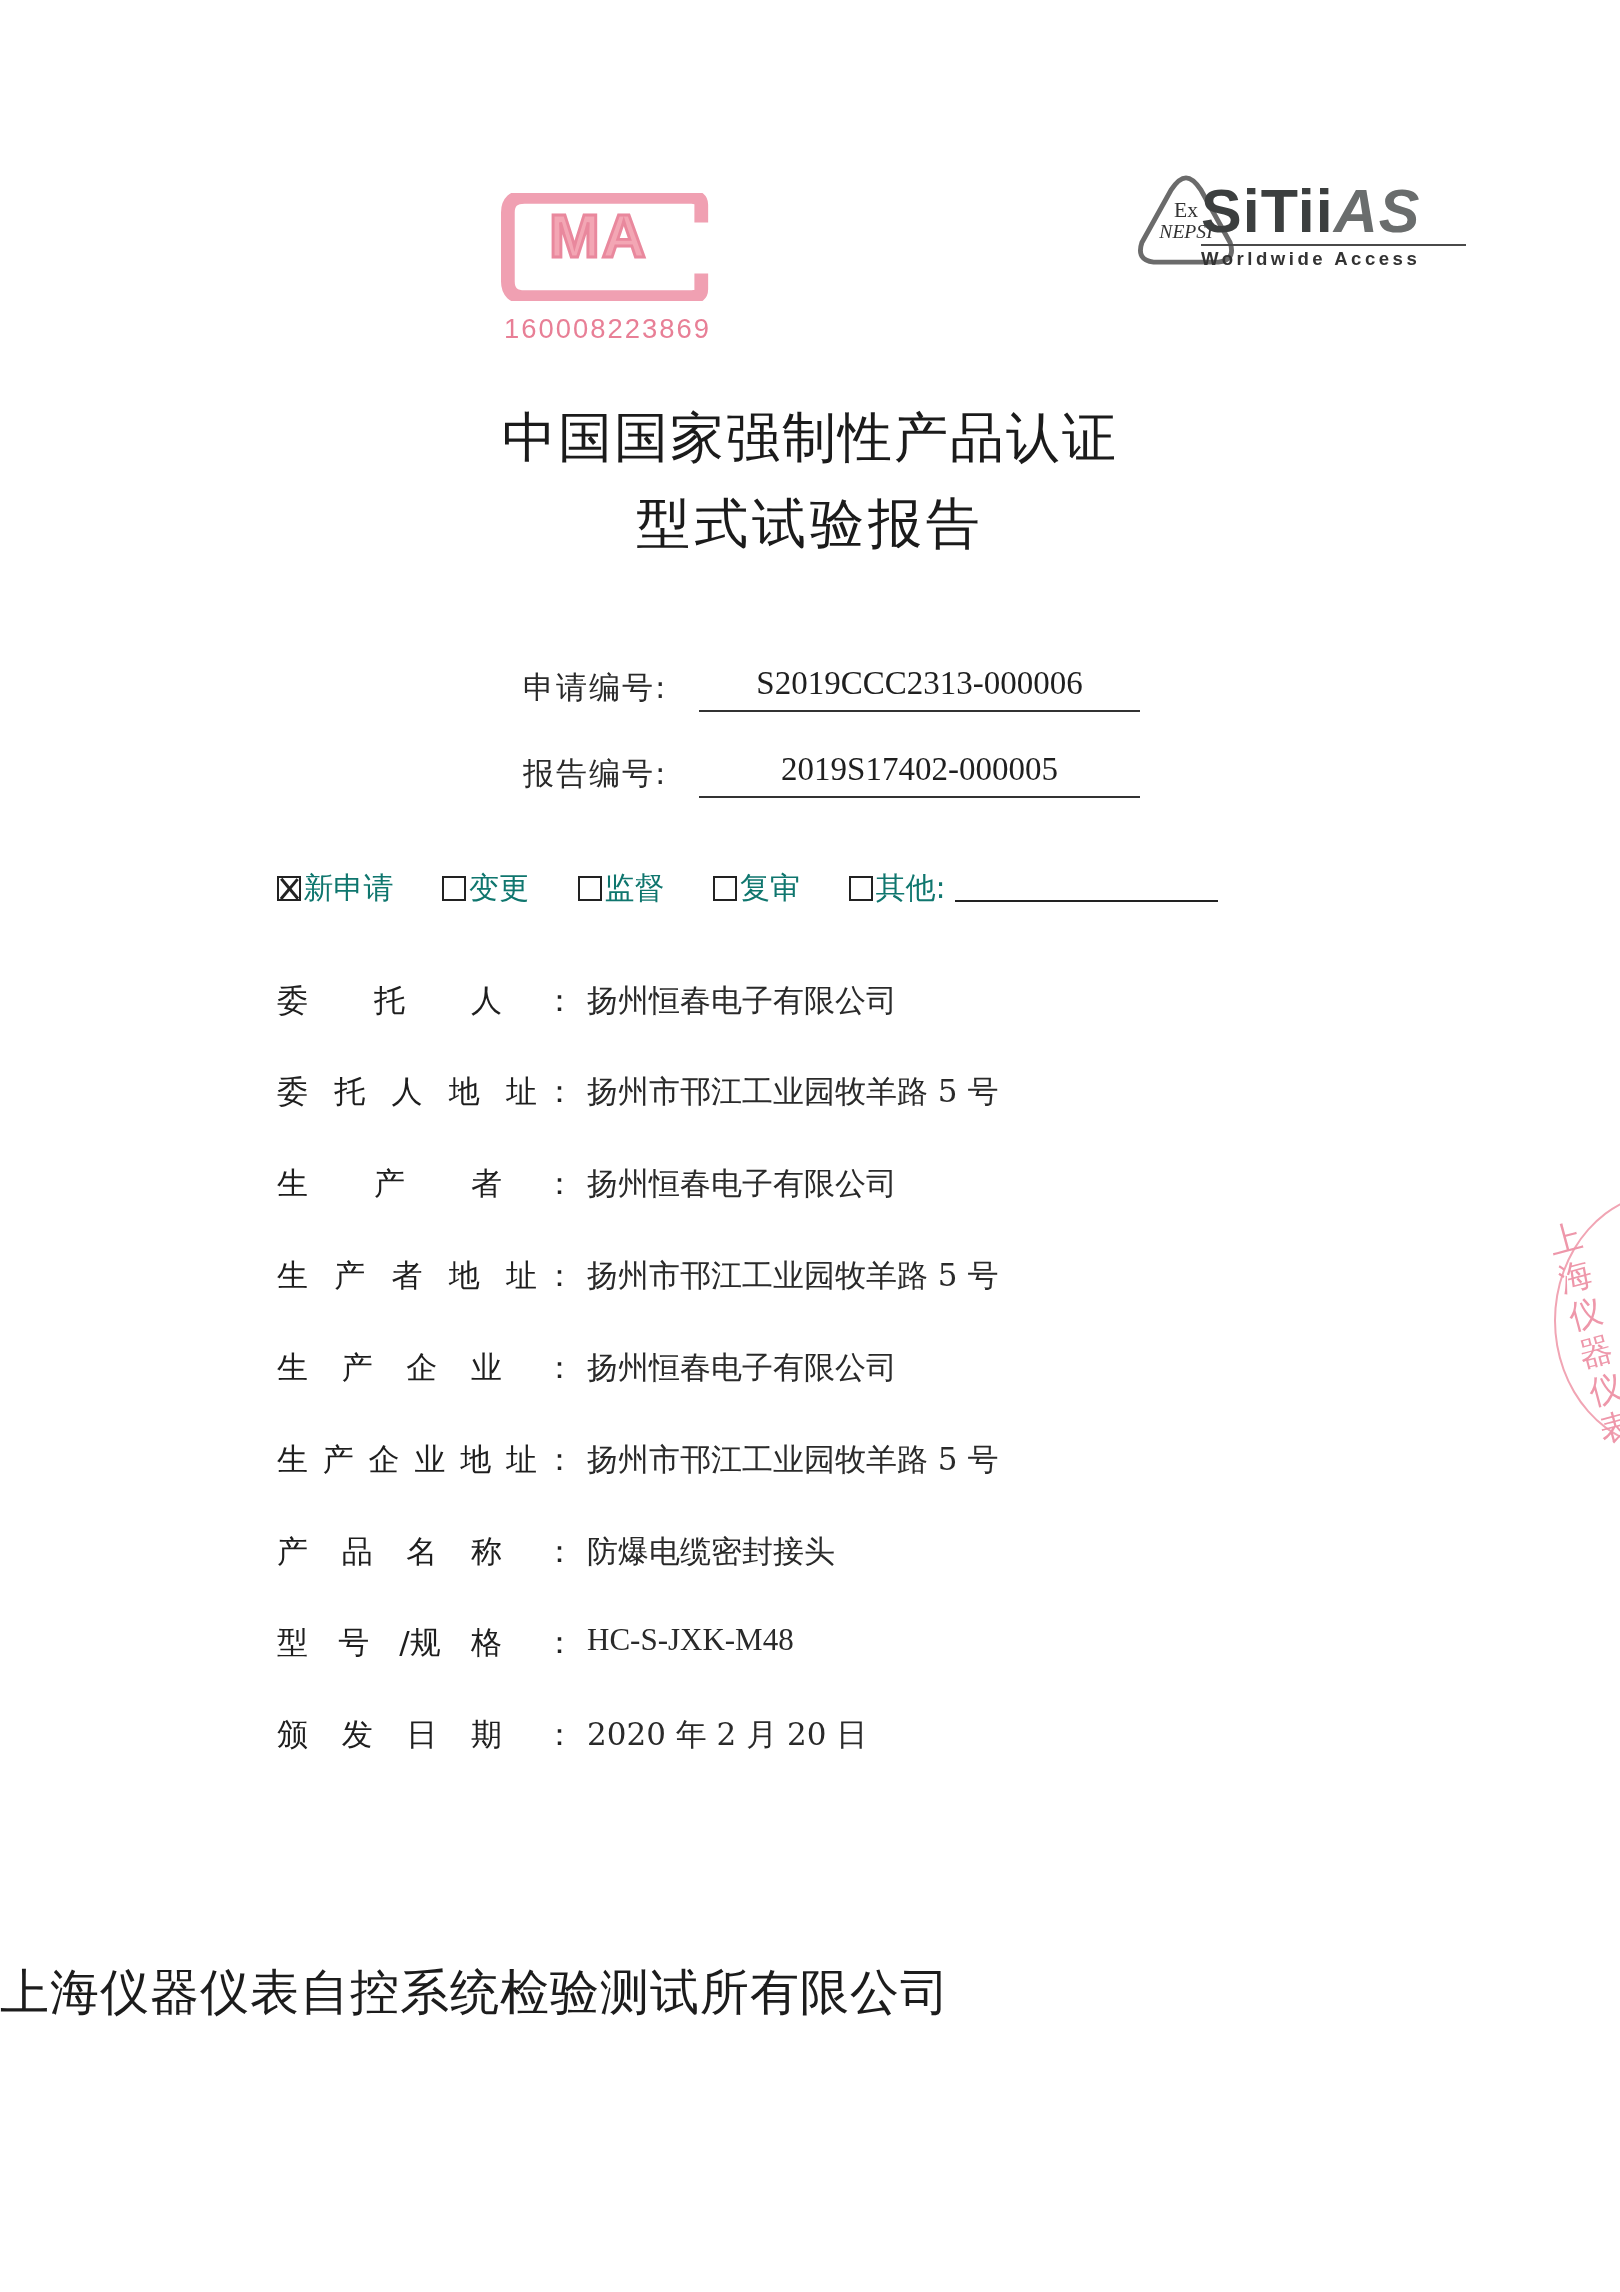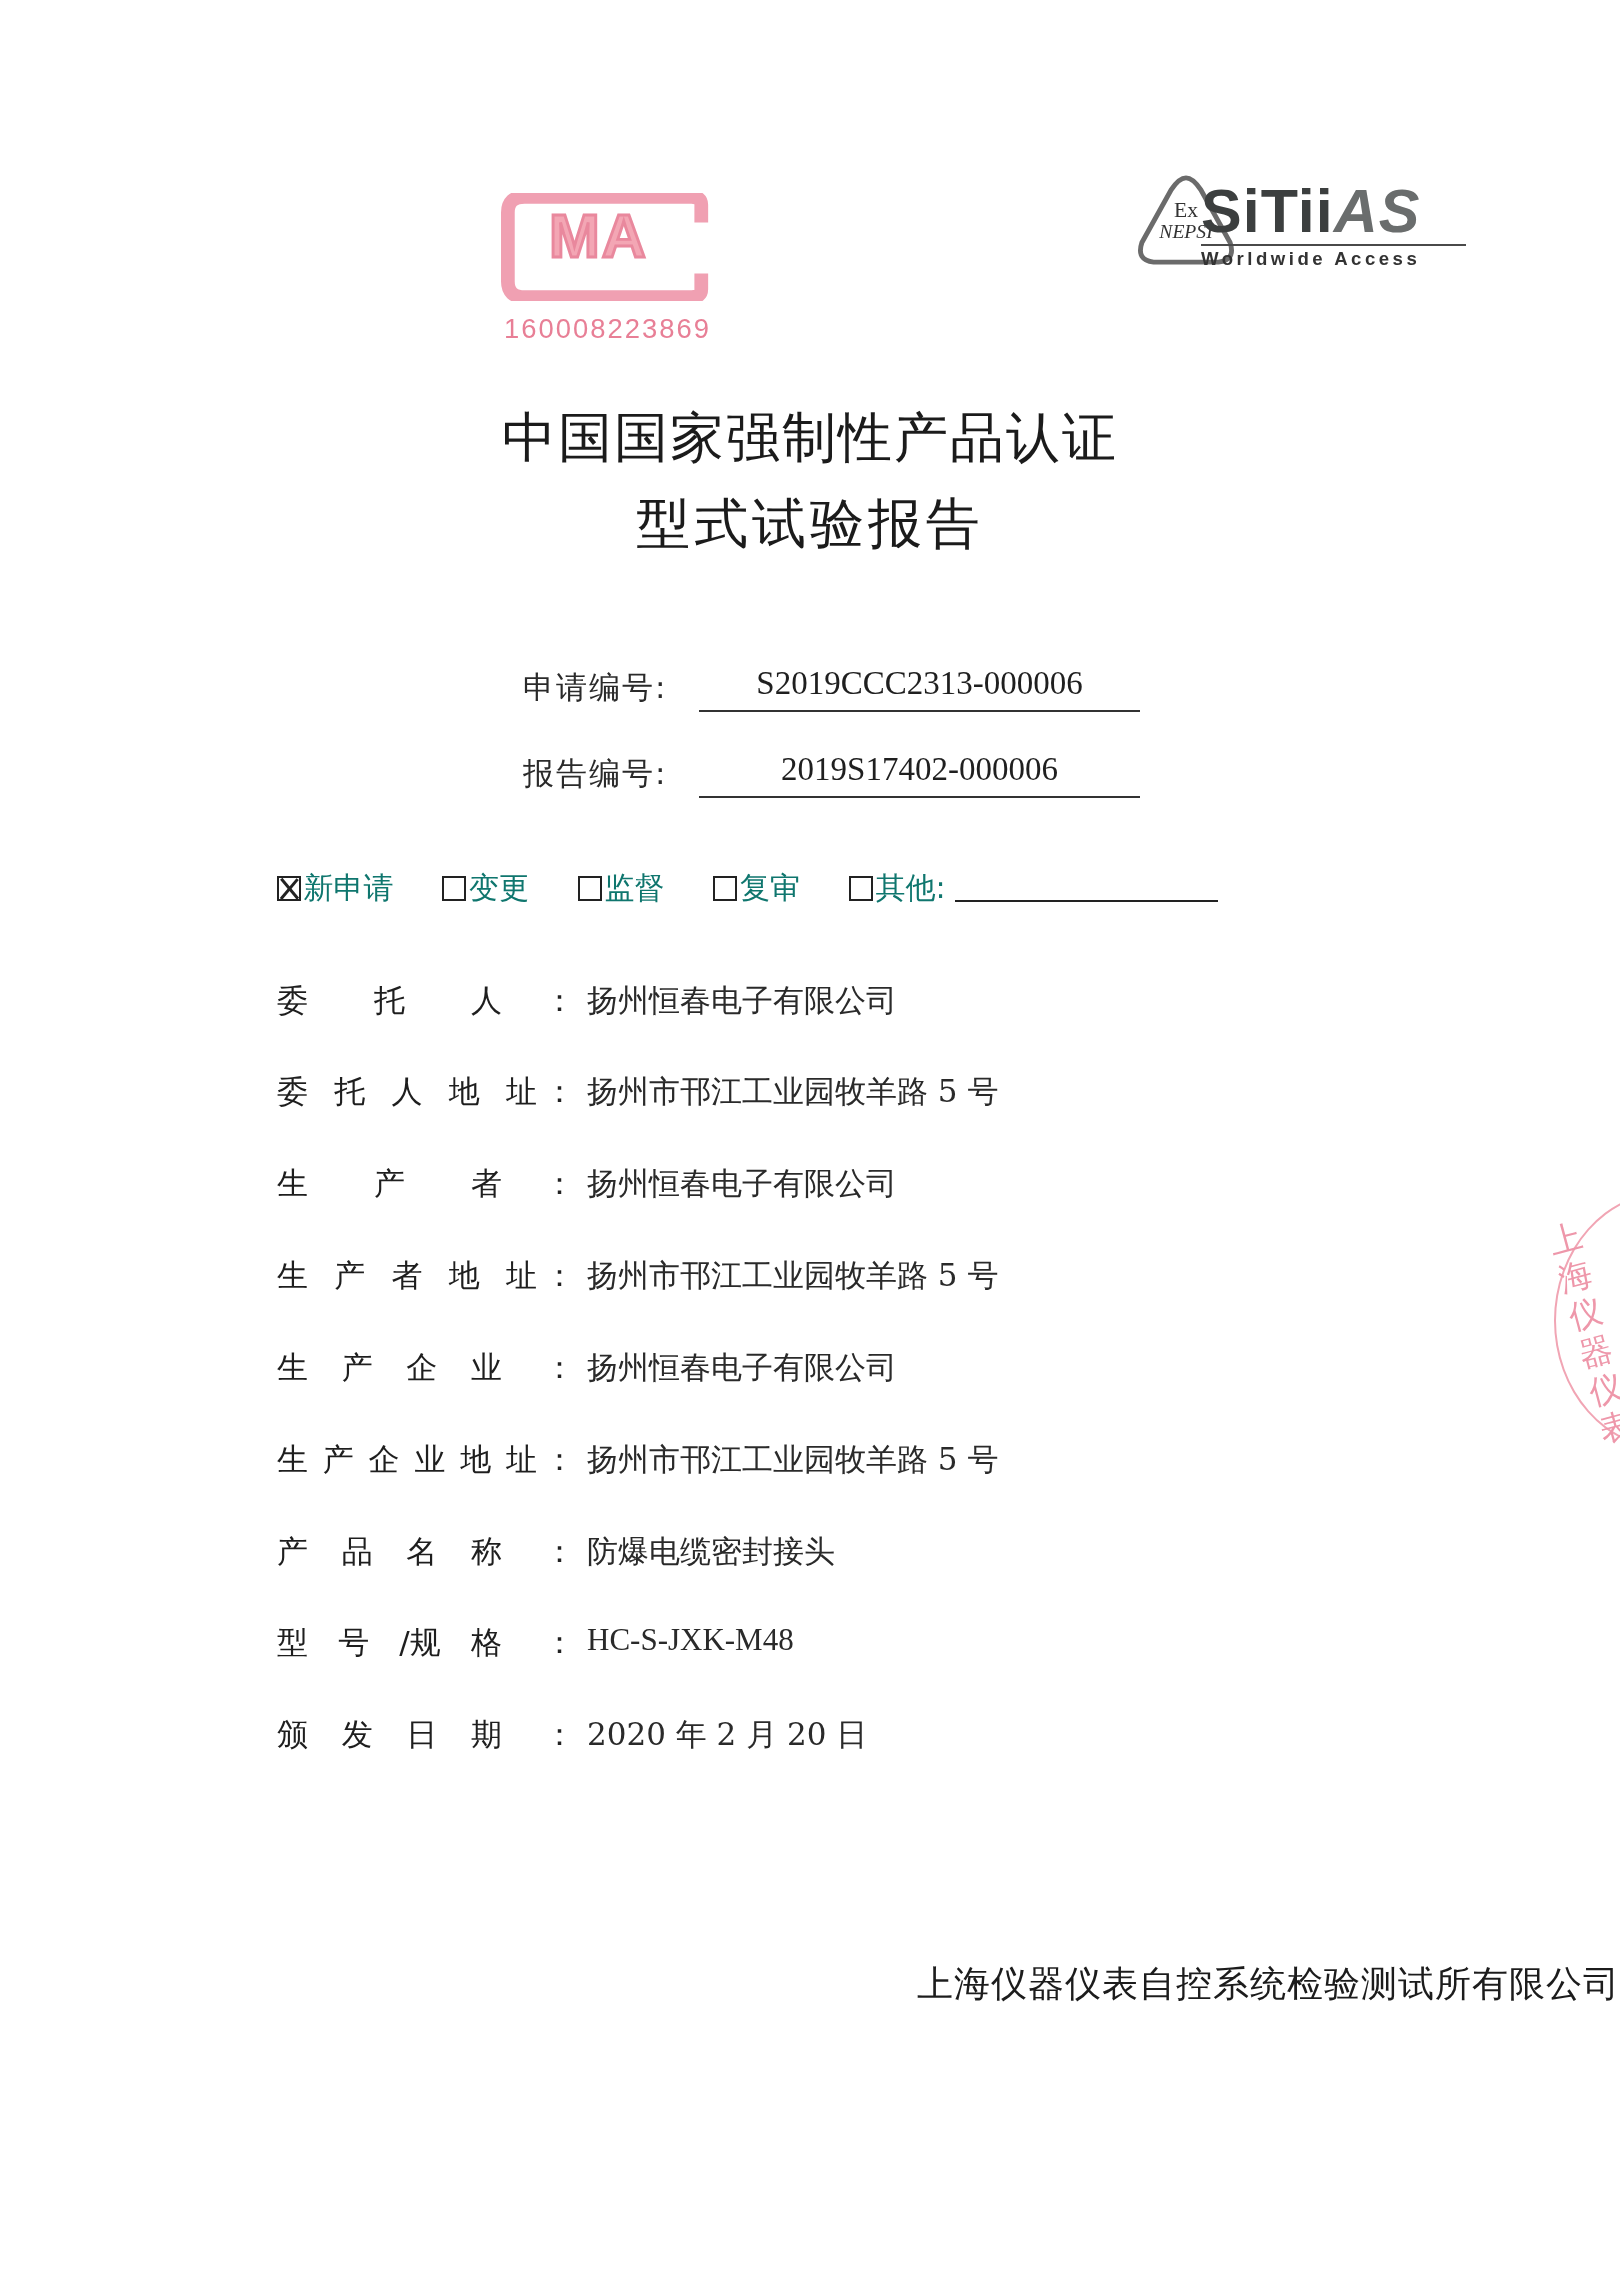--- a/index.html
+++ b/index.html
@@ -62,22 +62,22 @@
   
   .info { position: absolute; left: 277px; top: 980px; }
   .info-row { position: absolute; left: 0; height: 59px; width: 980px; }
   .info-row .lbl { position: absolute; left: 0; top: 0; width: 279px; font-family: "DejaVu Sans", sans-serif;
                    font-size: 31px; color: #1e1e1e; display: flex; justify-content: space-between; }
   .info-row .colon { position: absolute; left: 267px; top: 0; font-size: 31px; font-family: "DejaVu Sans", sans-serif; }
   .info-row .val { position: absolute; left: 310px; top: 0; font-family: "DejaVu Serif", serif;
                    font-size: 31px; color: #2a2a2a; white-space: nowrap; }
 
   
-  .footer { position: absolute; left: 0; top: 1960px; width: 1620px; text-align: right;
-            font-family: "DejaVu Sans", sans-serif; font-size: 36px; color: #1c1c1c; letter-spacing: 1px; }
+  .footer { position: absolute; left: 0; top: 1960px; width: 1620px; text-align: left;
+            font-family: "DejaVu Sans", sans-serif; font-size: 49px; color: #1c1c1c; letter-spacing: 1px; }
 
   
   .seal { position: absolute; left: 1554px; top: 1191px; width: 225px; height: 255px;
           border: 2.9px solid #f1a5b4; border-radius: 50%; }
   .seal-text { position: absolute; left: 1574px; top: 1215px; width: 39px; color: #ee97aa;
                font-family: "DejaVu Sans", sans-serif; font-size: 33px; line-height: 39px;
                transform: rotate(-15deg); }
 </style>
 </head>
 <body>
@@ -108,21 +108,21 @@
 
 <div class="title title-1">中国国家强制性产品认证</div>
 <div class="title title-2">型式试验报告</div>
 
 <div class="numrow num-1">
   <span class="lbl">申请编号:</span>
   <span class="val">S2019CCC2313-000006</span>
 </div>
 <div class="numrow num-2">
   <span class="lbl">报告编号:</span>
-  <span class="val">2019S17402-000006</span>
+  <span class="val">2019S17402-000005</span>
 </div>
 
 <div class="checks">
   <div class="chk">
     <span class="box checked"></span>
     <span>新申请</span>
   </div>
   <div class="chk">
     <span class="box"></span>
     <span>变更</span>

